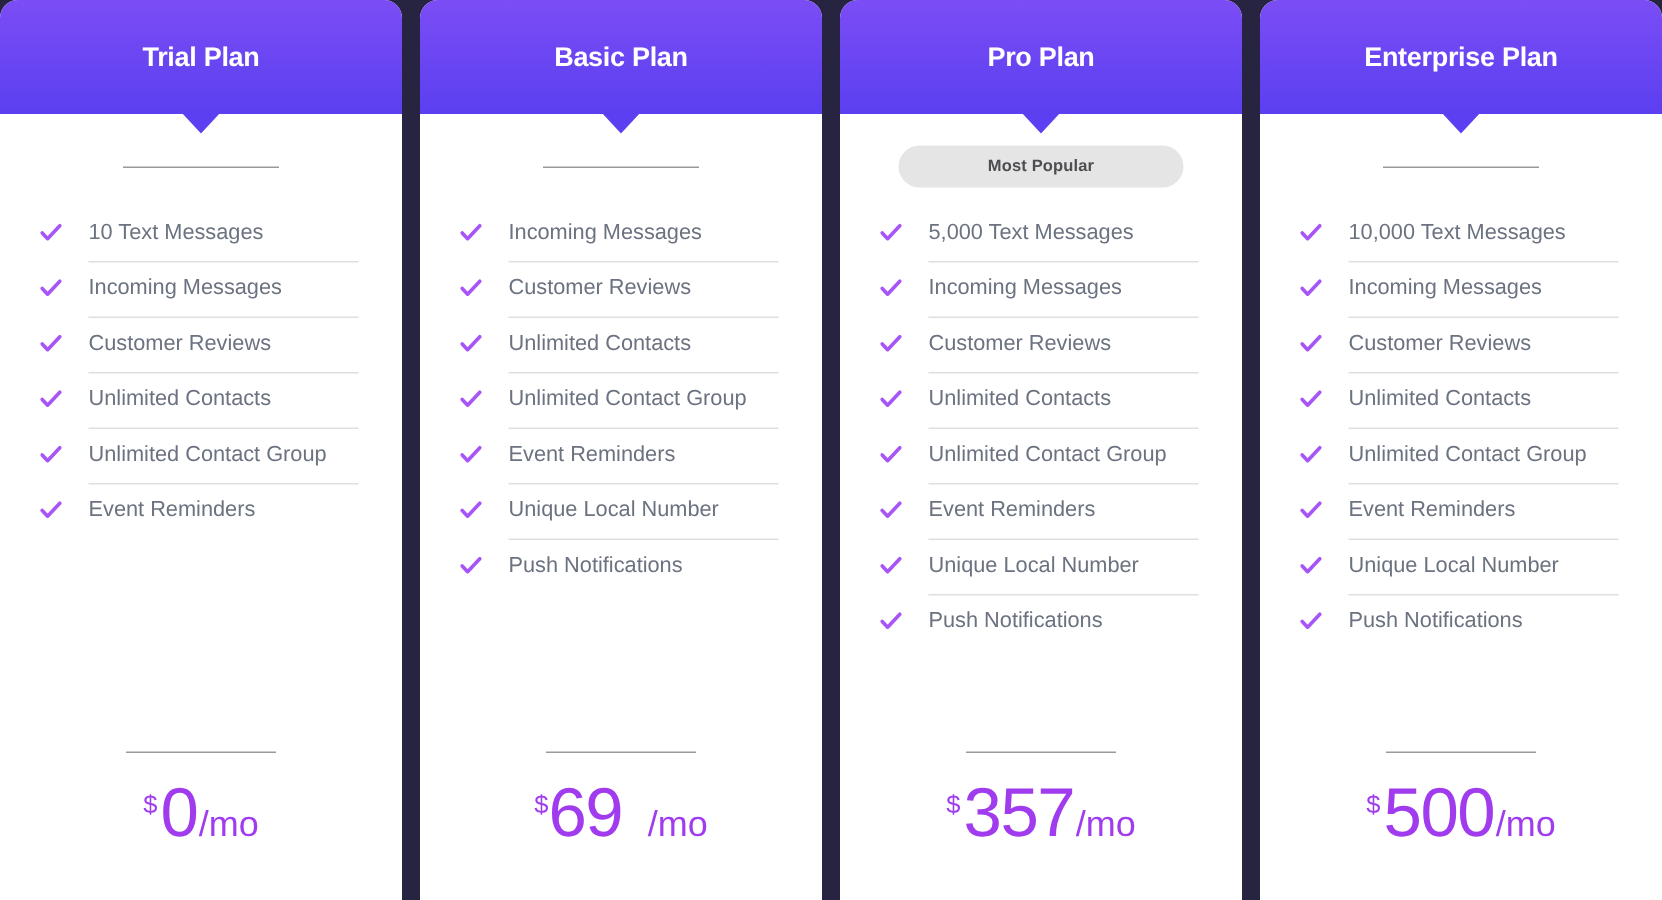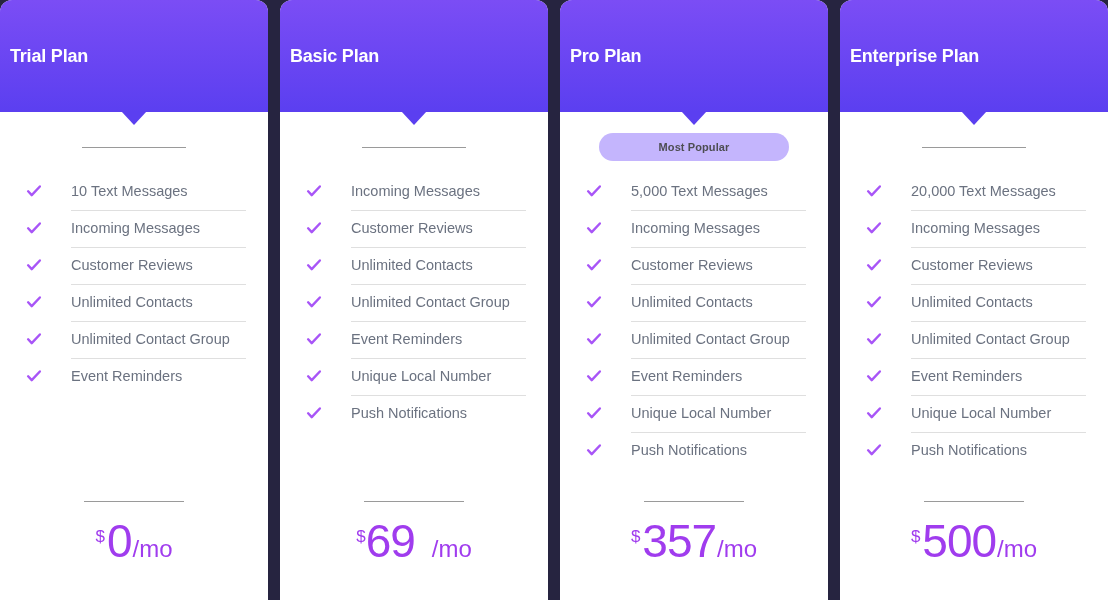--- a/index.html
+++ b/index.html
@@ -24,25 +24,25 @@
     border-radius: 12px 12px 0 0;
     display: flex;
     flex-direction: column;
     position: relative;
     overflow: hidden;
     min-width: 0;
   }
 
   
   .plan-header {
-    height: 112px;
+    height: 76px;
     background: linear-gradient(180deg, #7B4DF5 0%, #5B3FF0 100%);
     display: flex;
     align-items: center;
-    justify-content: flex-start;
+    justify-content: center;
     position: relative;
     flex: 0 0 auto;
   }
 
   .plan-title {
     color: #ffffff;
     font-size: 18px;
     font-weight: bold;
     letter-spacing: -0.2px;
     text-align: center;
@@ -70,21 +70,21 @@
     flex: 0 0 auto;
   }
 
   .mid-divider {
     width: 104px;
     height: 1px;
     background: #9a9a9a;
   }
 
   .popular-badge {
-    background: #c4b5fd;
+    background: #e5e5e5;
     color: #4d4d52;
     font-size: 11px;
     font-weight: bold;
     border-radius: 40px;
     padding: 8px 0;
     width: 190px;
     text-align: center;
     letter-spacing: 0.1px;
   }
 
@@ -103,21 +103,21 @@
 
   .check-icon {
     flex: 0 0 auto;
     width: 16px;
     height: 16px;
     margin-top: 1px;
     display: block;
   }
 
   .feature-text-wrap {
-    margin-left: 29px;
+    margin-left: 17px;
     flex: 1 1 auto;
     min-width: 0;
     align-self: stretch;
     display: flex;
     flex-direction: column;
   }
 
   .feature-text {
     color: #6B7280;
     font-size: 14.5px;
@@ -430,21 +430,21 @@
     </div>
     <div class="mid-zone">
       <div class="mid-divider"></div>
     </div>
     <ul class="features">
       <li class="feature-row">
         <span class="check-icon"><svg viewBox="0 0 24 24" fill="none" xmlns="http://www.w3.org/2000/svg">
             <path d="M3.2 12.4 L8.6 18.2 L20.8 5.2" stroke="#A855F7" stroke-width="3.6" stroke-linecap="round" stroke-linejoin="round"></path>
           </svg></span>
         <span class="feature-text-wrap">
-          <span class="feature-text">20,000 Text Messages</span>
+          <span class="feature-text">10,000 Text Messages</span>
           <span class="feature-underline"></span>
         </span>
       </li>
       <li class="feature-row">
         <span class="check-icon"><svg viewBox="0 0 24 24" fill="none" xmlns="http://www.w3.org/2000/svg">
             <path d="M3.2 12.4 L8.6 18.2 L20.8 5.2" stroke="#A855F7" stroke-width="3.6" stroke-linecap="round" stroke-linejoin="round"></path>
           </svg></span>
         <span class="feature-text-wrap">
           <span class="feature-text">Incoming Messages</span>
           <span class="feature-underline"></span>

